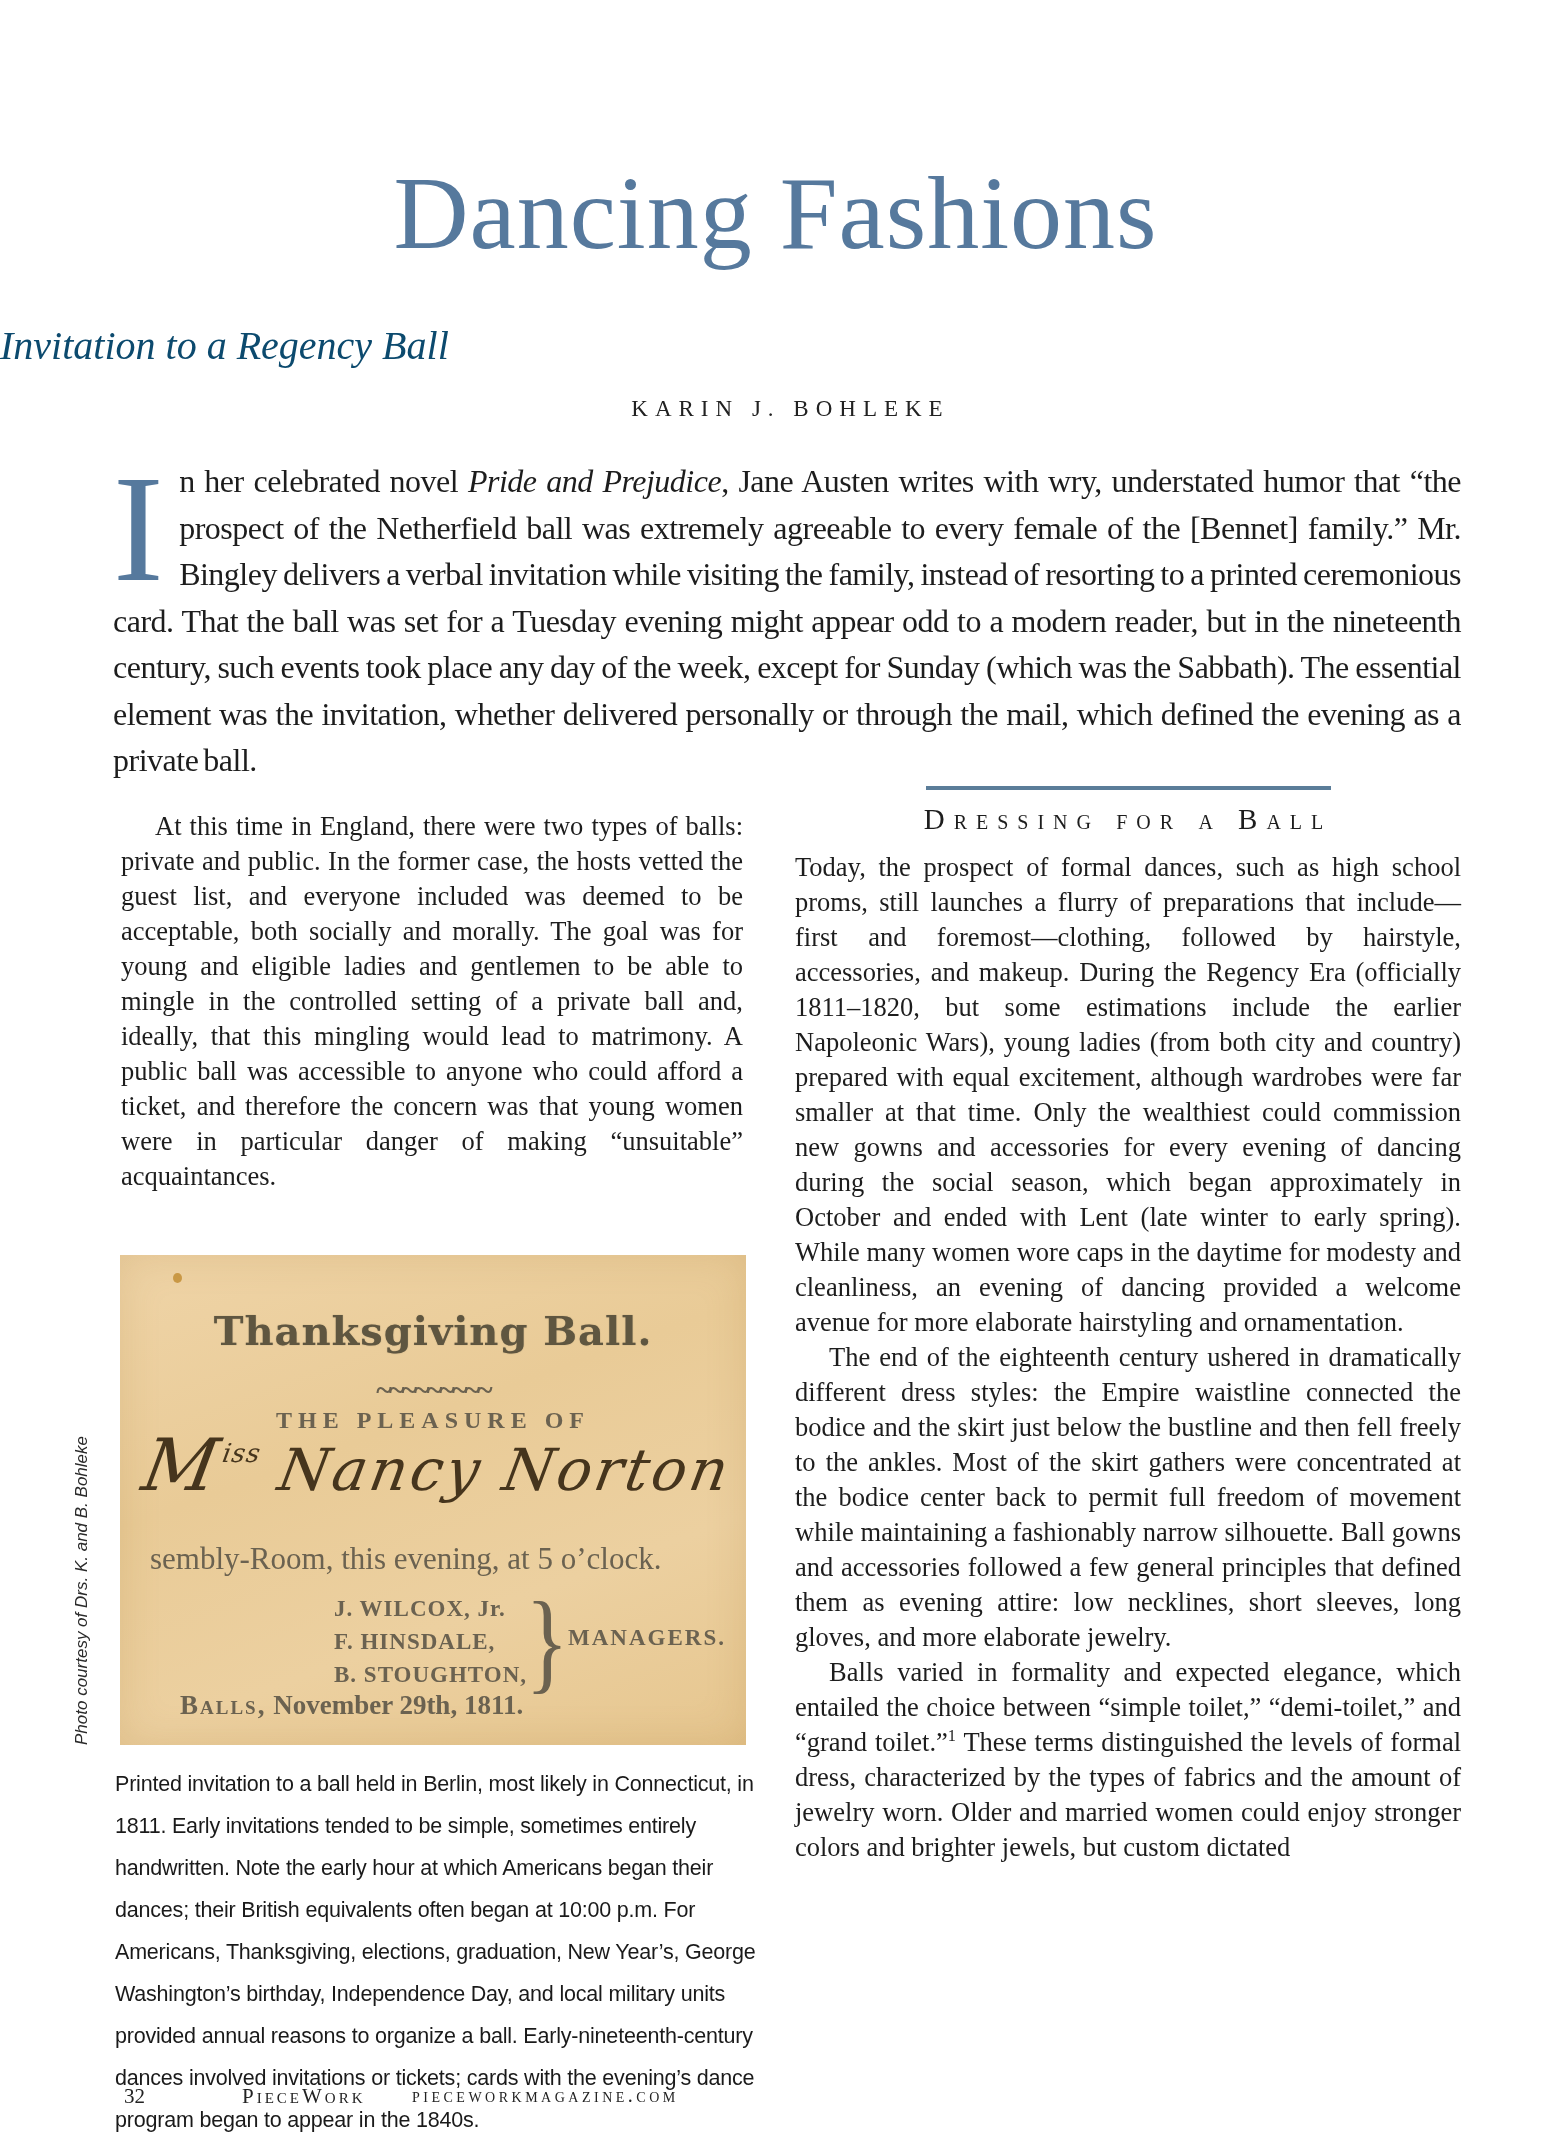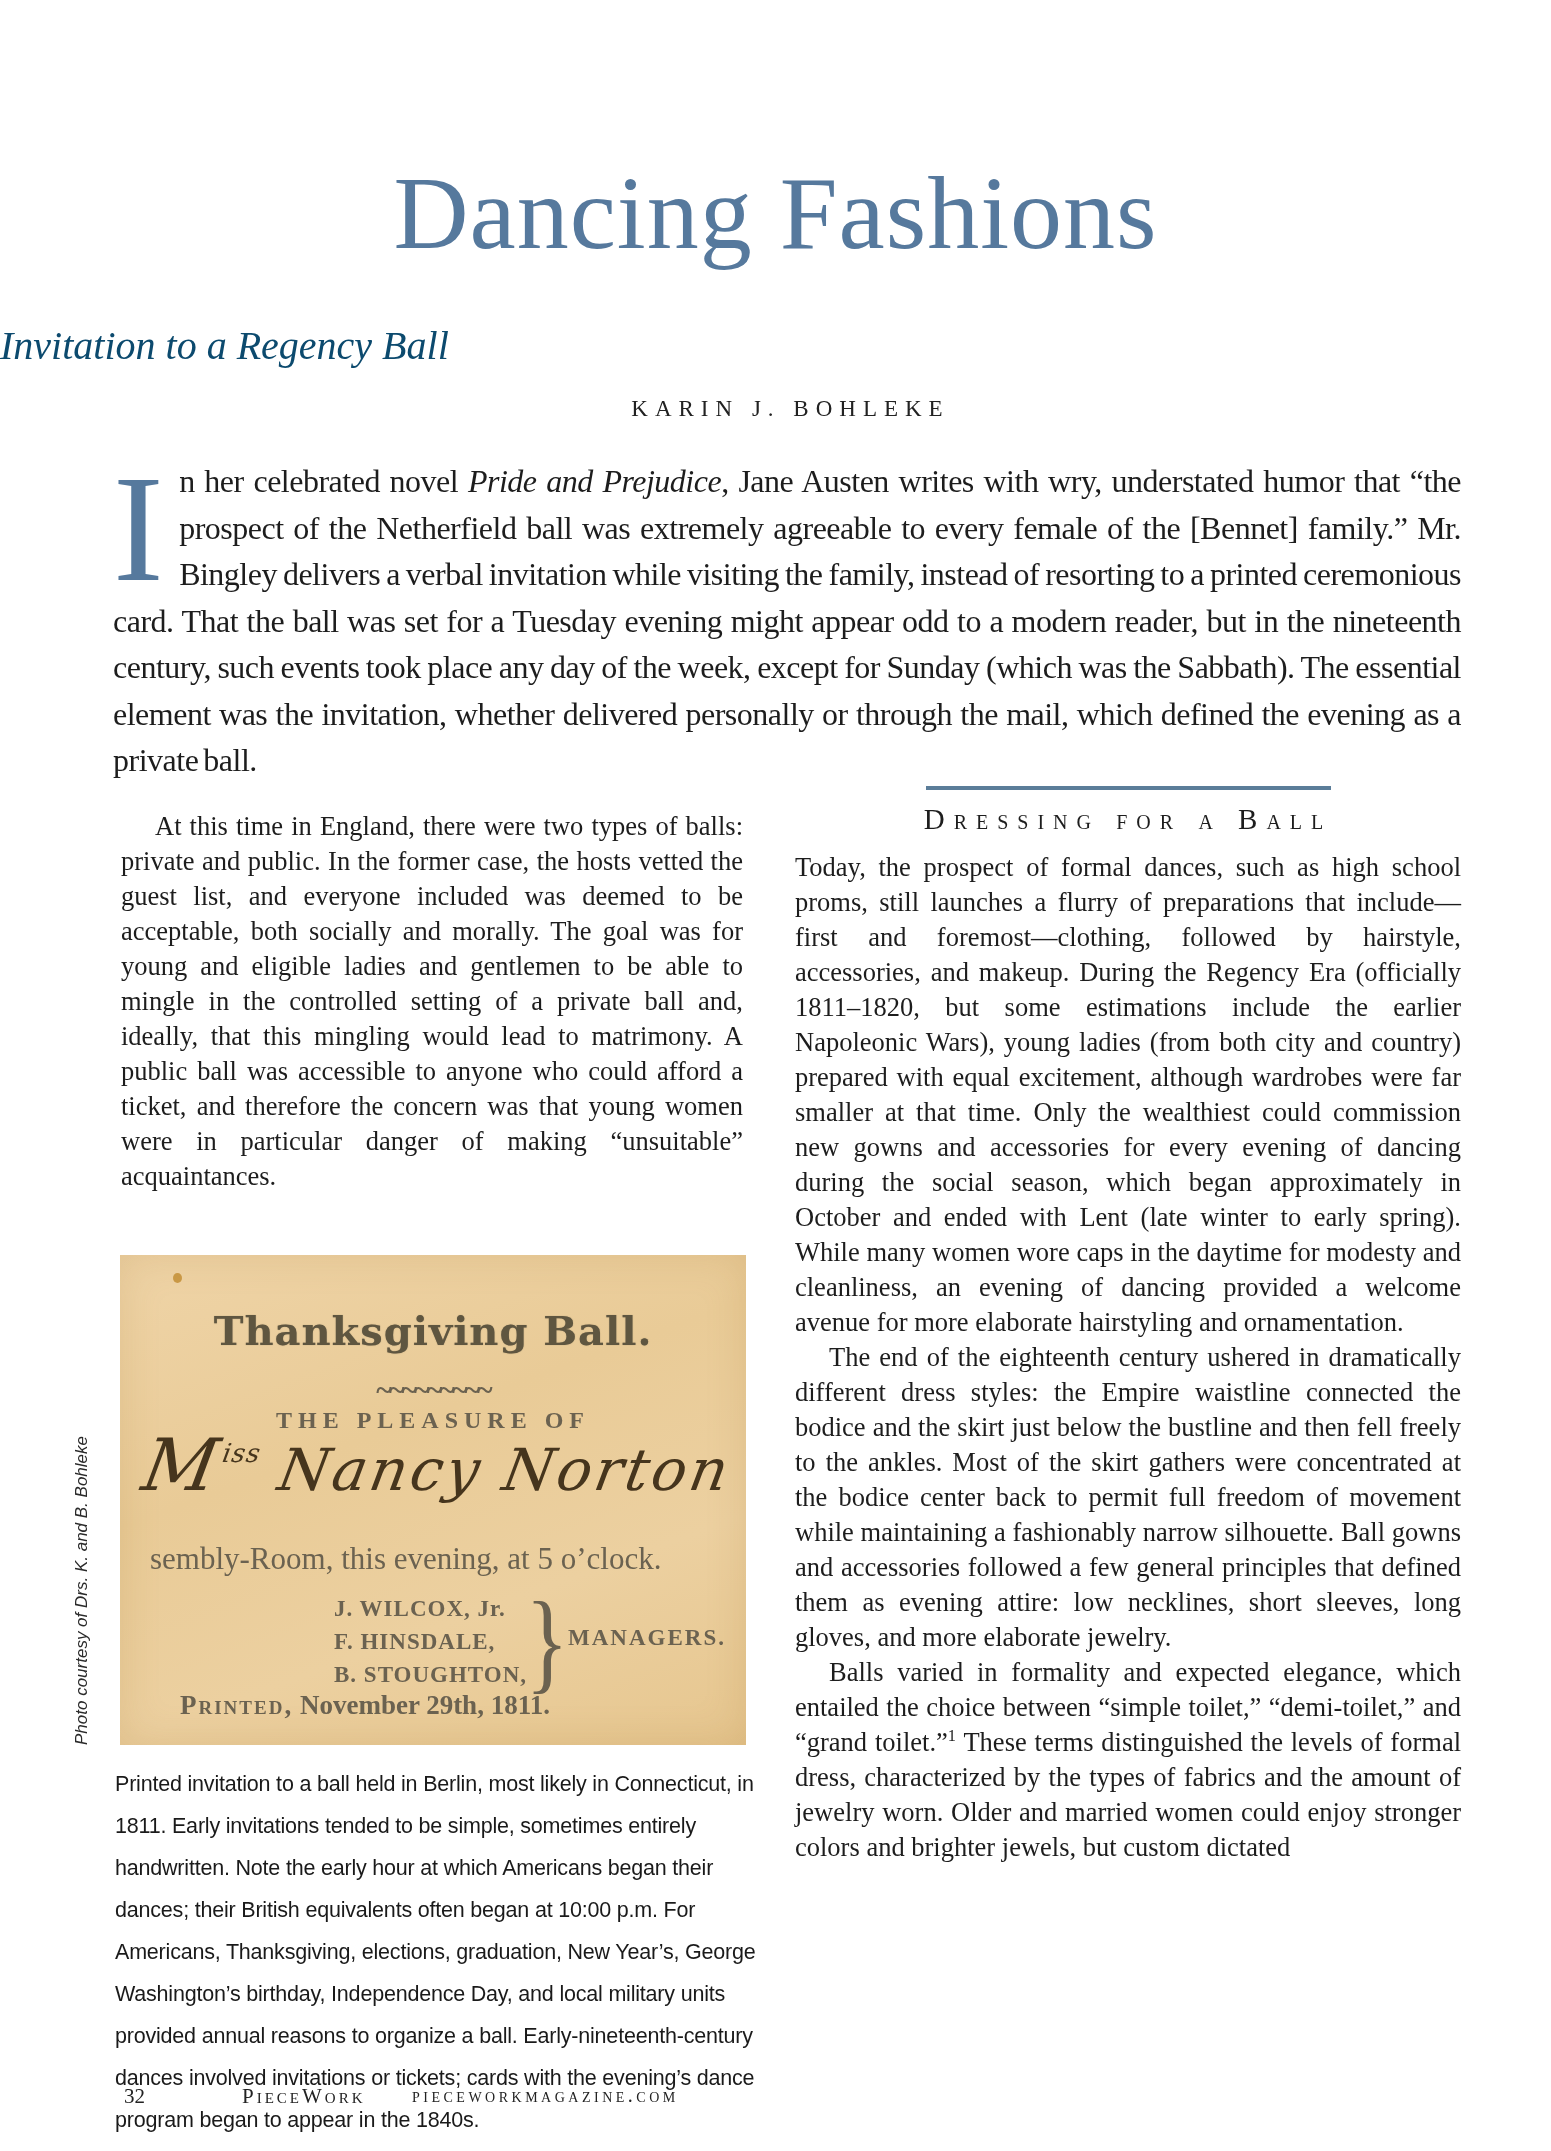--- a/index.html
+++ b/index.html
@@ -108,21 +108,21 @@
     <div id="card-pleasure" class="card-ink">THE PLEASURE OF</div>
     <div id="card-name"><span class="initial">M</span><span class="sup">iss</span><span> Nancy Norton</span></div>
     <div id="card-sembly" class="card-ink">sembly-Room, this evening, at 5 o’clock.</div>
     <div id="card-managers" class="card-ink">
       <div>J. WILCOX, Jr.</div>
       <div>F. HINSDALE,</div>
       <div>B. STOUGHTON,</div>
     </div>
     <div id="card-brace" class="card-ink">}</div>
     <div id="card-mlabel" class="card-ink">MANAGERS.</div>
-    <div id="card-date" class="card-ink"><span class="sc">Printed,</span><span> November 29th, 1811.</span></div>
+    <div id="card-date" class="card-ink"><span class="sc">Balls,</span><span> November 29th, 1811.</span></div>
   </div>
 
   <div class="abs" id="photo-credit">Photo courtesy of Drs. K. and B. Bohleke</div>
 
   <div class="abs" id="caption">Printed invitation to a ball held in Berlin, most likely in Connecticut, in 1811. Early invitations tended to be simple, sometimes entirely handwritten. Note the early hour at which Americans began their dances; their British equivalents often began at 10:00 p.m. For Americans, Thanksgiving, elections, graduation, New Year’s, George Washington’s birthday, Independence Day, and local military units provided annual reasons to organize a ball. Early-nineteenth-century dances involved invitations or tickets; cards with the evening’s dance program began to appear in the 1840s.</div>
 
   <div class="abs footer" id="page-num">32</div>
   <div class="abs footer" id="footer-brand">PieceWork</div>
   <div class="abs footer" id="footer-site">pieceworkmagazine.com</div>
 

